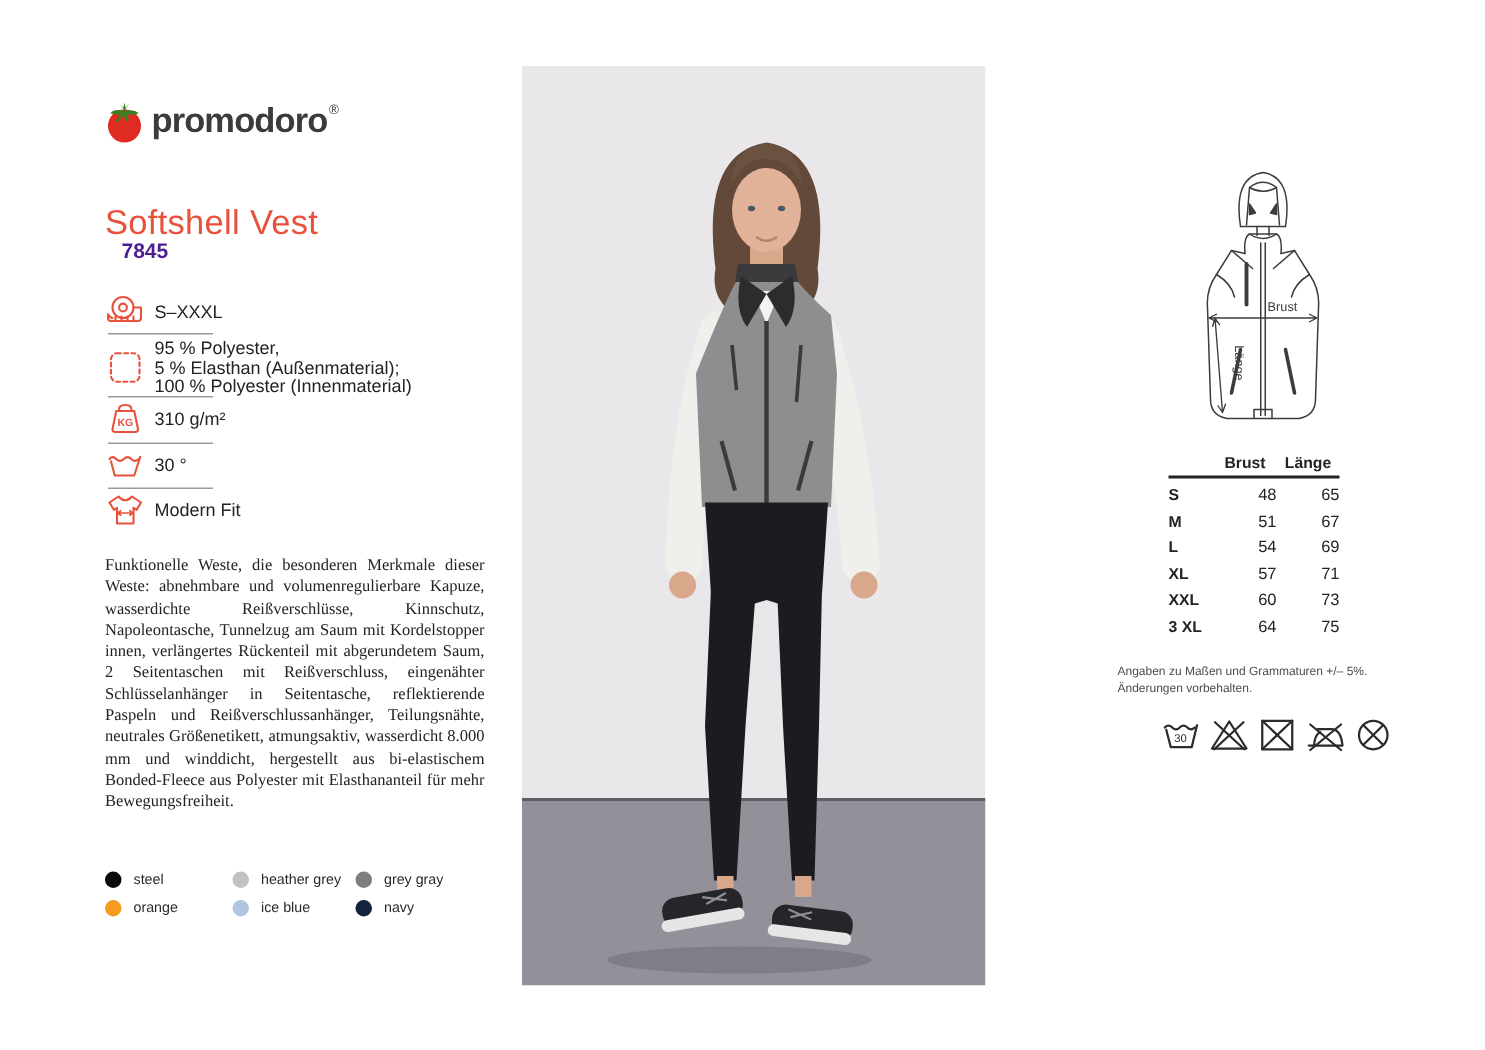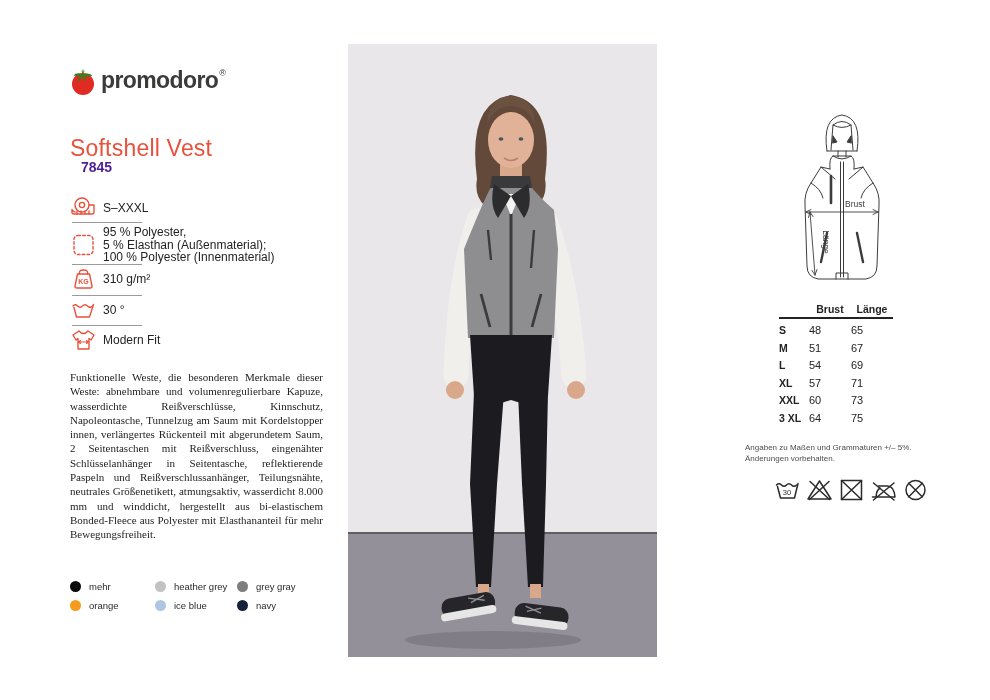--- a/index.html
+++ b/index.html
@@ -41,21 +41,21 @@
   .diagram { position:absolute; left:796px; top:106px; width:92px; height:182px; }
   .diagram svg { width:100%; height:100%; }
 
   
   .sizetable { position:absolute; left:779px; top:301px; width:114px; font-size:10.5px; }
   .st-head { display:grid; grid-template-columns:30px 42px 42px; font-weight:700; height:16px; align-items:center; }
   .st-head span { text-align:center; }
   .st-rule { height:1.5px; background:#232323; margin-bottom:3px; }
   .st-row { display:grid; grid-template-columns:30px 42px 42px; height:17.5px; align-items:center; }
   .st-row .sz { font-weight:700; text-align:left; }
-  .st-row .val { text-align:left; font-size:11px; }
+  .st-row .val { text-align:right; font-size:11px; }
 
   
   .note { position:absolute; left:745px; top:442px; font-size:8px; line-height:11px; color:#4c4c4c; white-space:pre-line; }
   .care { position:absolute; left:774px; top:477px; display:flex; gap:5px; }
   .care svg { width:27px; height:26px; stroke:#2b2b2b; fill:none; stroke-width:1.5; stroke-linecap:round; stroke-linejoin:round; }
   .care text { stroke:none; fill:#2b2b2b; }
 </style>
 </head>
 <body>
 
@@ -130,21 +130,21 @@
       </svg>
     </span>
     <span class="tx">Modern Fit</span>
   </div>
 
   <div class="desc">Funktionelle Weste, die besonderen Merkmale dieser Weste: abnehmbare und volumenregulierbare Kapuze, wasserdichte Reißverschlüsse, Kinnschutz, Napoleontasche, Tunnelzug am Saum mit Kordelstopper innen, verlängertes Rückenteil mit abgerundetem Saum, 2 Seitentaschen mit Reißverschluss, eingenähter Schlüsselanhänger in Seitentasche, reflektierende Paspeln und Reißverschlussanhänger, Teilungsnähte, neutrales Größenetikett, atmungsaktiv, wasserdicht 8.000 mm und winddicht, hergestellt aus bi-elastischem Bonded-Fleece aus Polyester mit Elasthananteil für mehr Bewegungsfreiheit.</div>
 
   <div class="swatches">
     <div class="swatch">
       <span class="dot" style="background-color: rgb(10, 10, 10);"></span>
-      <span class="lbl">mehr</span>
+      <span class="lbl">steel</span>
     </div>
     <div class="swatch">
       <span class="dot" style="background-color: rgb(194, 194, 194);"></span>
       <span class="lbl">heather grey</span>
     </div>
     <div class="swatch">
       <span class="dot" style="background-color: rgb(126, 126, 128);"></span>
       <span class="lbl">grey gray</span>
     </div>
     <div class="swatch">

